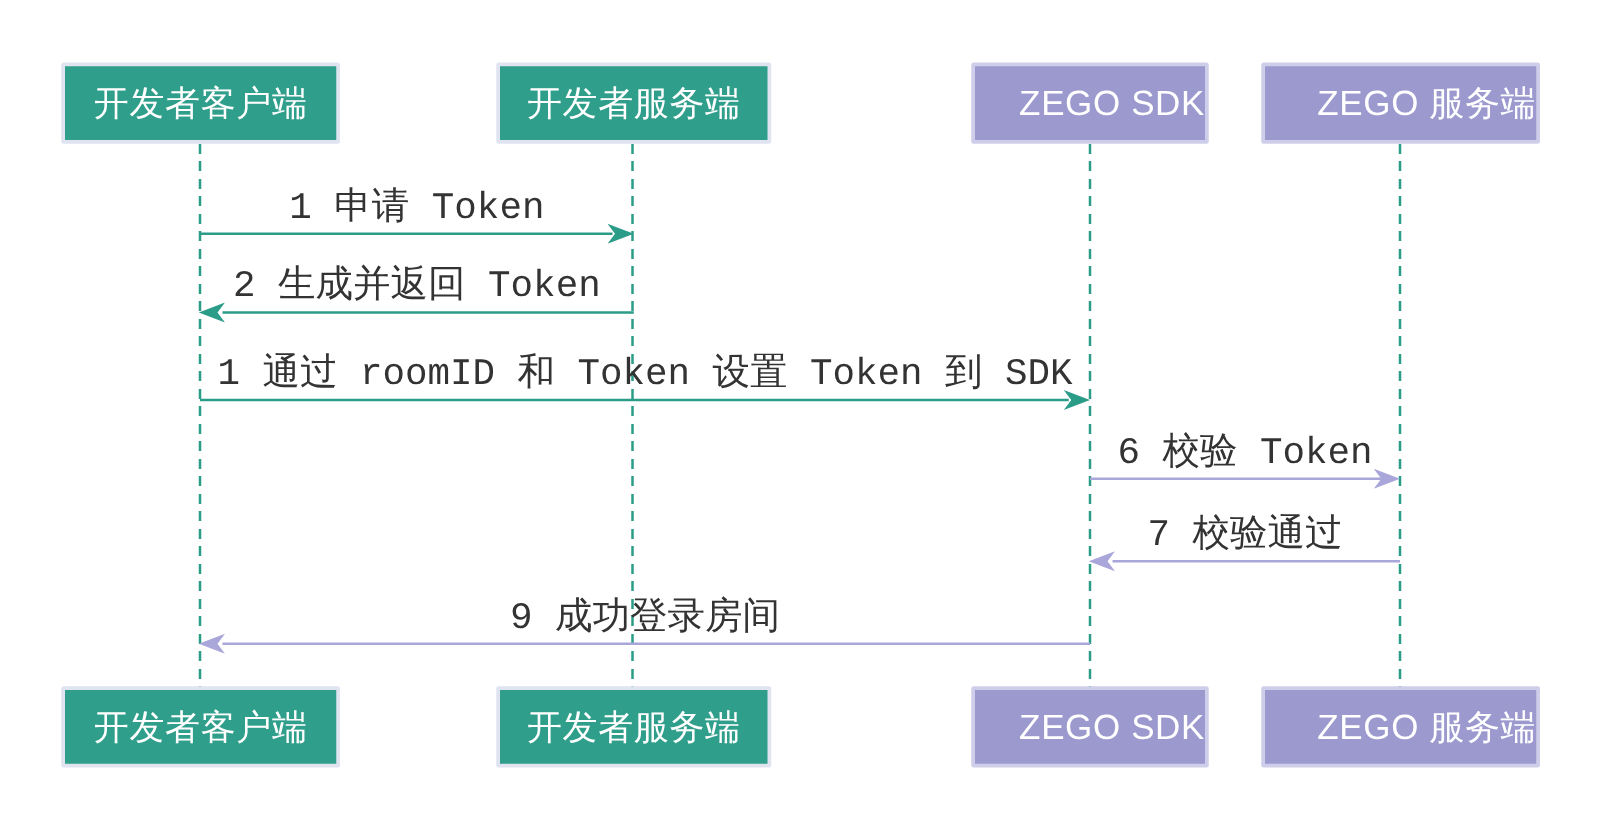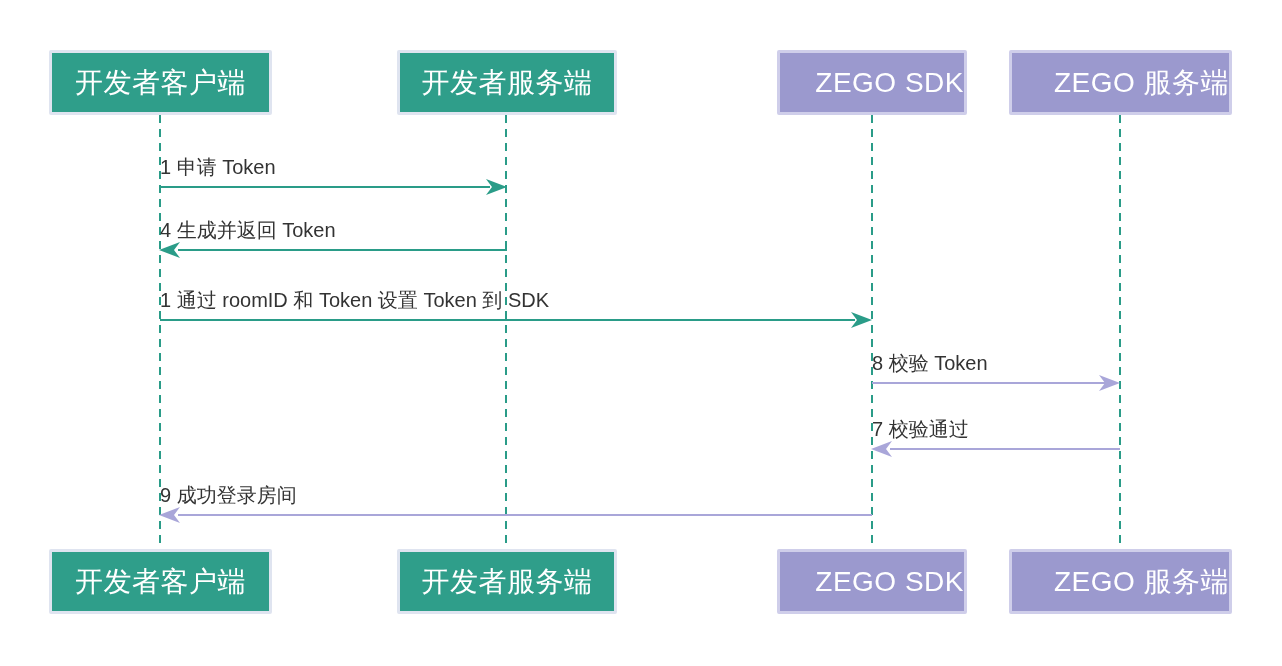--- a/index.html
+++ b/index.html
@@ -52,24 +52,25 @@
   .actor.purple {
     background: var(--purple-box);
     border: 3px solid var(--purple-box-border);
     justify-content: flex-end;
   }
   
   .msg-label {
     position: absolute;
     height: 34px;
     line-height: 34px;
-    text-align: left;
-    font-size: 20px;
+    text-align: center;
+    font-size: 30px;
     color: var(--text);
     white-space: nowrap;
+    font-family: Liberation Mono, monospace;
   }
   .msg-line {
     position: absolute;
     height: 2px;
   }
   .msg-line.teal { background: var(--teal); }
   .msg-line.purple { background: var(--purple-arrow); }
   .arrowhead {
     position: absolute;
     width: 21px;
@@ -102,37 +103,37 @@
 
   <div>
     <div class="msg-label" style="left:160px;top:150px;width:347px">1 申请 Token</div>
     <div class="msg-line teal" style="left:160px;top:186px;width:330px"></div>
     <svg class="arrowhead" style="left:486px;top:179px" viewBox="0 0 21 16">
       <polygon points="0,0 21,8 0,16 6,8" fill="#2a9c88"></polygon>
     </svg>
   </div>
 
   <div>
-    <div class="msg-label" style="left:160px;top:213px;width:347px">4 生成并返回 Token</div>
+    <div class="msg-label" style="left:160px;top:213px;width:347px">2 生成并返回 Token</div>
     <div class="msg-line teal" style="left:178px;top:249px;width:329px"></div>
     <svg class="arrowhead" style="left:159px;top:242px" viewBox="0 0 21 16">
       <polygon points="21,0 0,8 21,16 15,8" fill="#2a9c88"></polygon>
     </svg>
   </div>
 
   <div>
     <div class="msg-label" style="left:160px;top:283px;width:712px">1 通过 roomID 和 Token 设置 Token 到 SDK</div>
     <div class="msg-line teal" style="left:160px;top:319px;width:695px"></div>
     <svg class="arrowhead" style="left:851px;top:312px" viewBox="0 0 21 16">
       <polygon points="0,0 21,8 0,16 6,8" fill="#2a9c88"></polygon>
     </svg>
   </div>
 
   <div>
-    <div class="msg-label" style="left:872px;top:346px;width:248px">8 校验 Token</div>
+    <div class="msg-label" style="left:872px;top:346px;width:248px">6 校验 Token</div>
     <div class="msg-line purple" style="left:872px;top:382px;width:233px"></div>
     <svg class="arrowhead" style="left:1099px;top:375px" viewBox="0 0 21 16">
       <polygon points="0,0 21,8 0,16 6,8" fill="#a9a6d9"></polygon>
     </svg>
   </div>
 
   <div>
     <div class="msg-label" style="left:872px;top:412px;width:248px">7 校验通过</div>
     <div class="msg-line purple" style="left:890px;top:448px;width:230px"></div>
     <svg class="arrowhead" style="left:871px;top:441px" viewBox="0 0 21 16">

